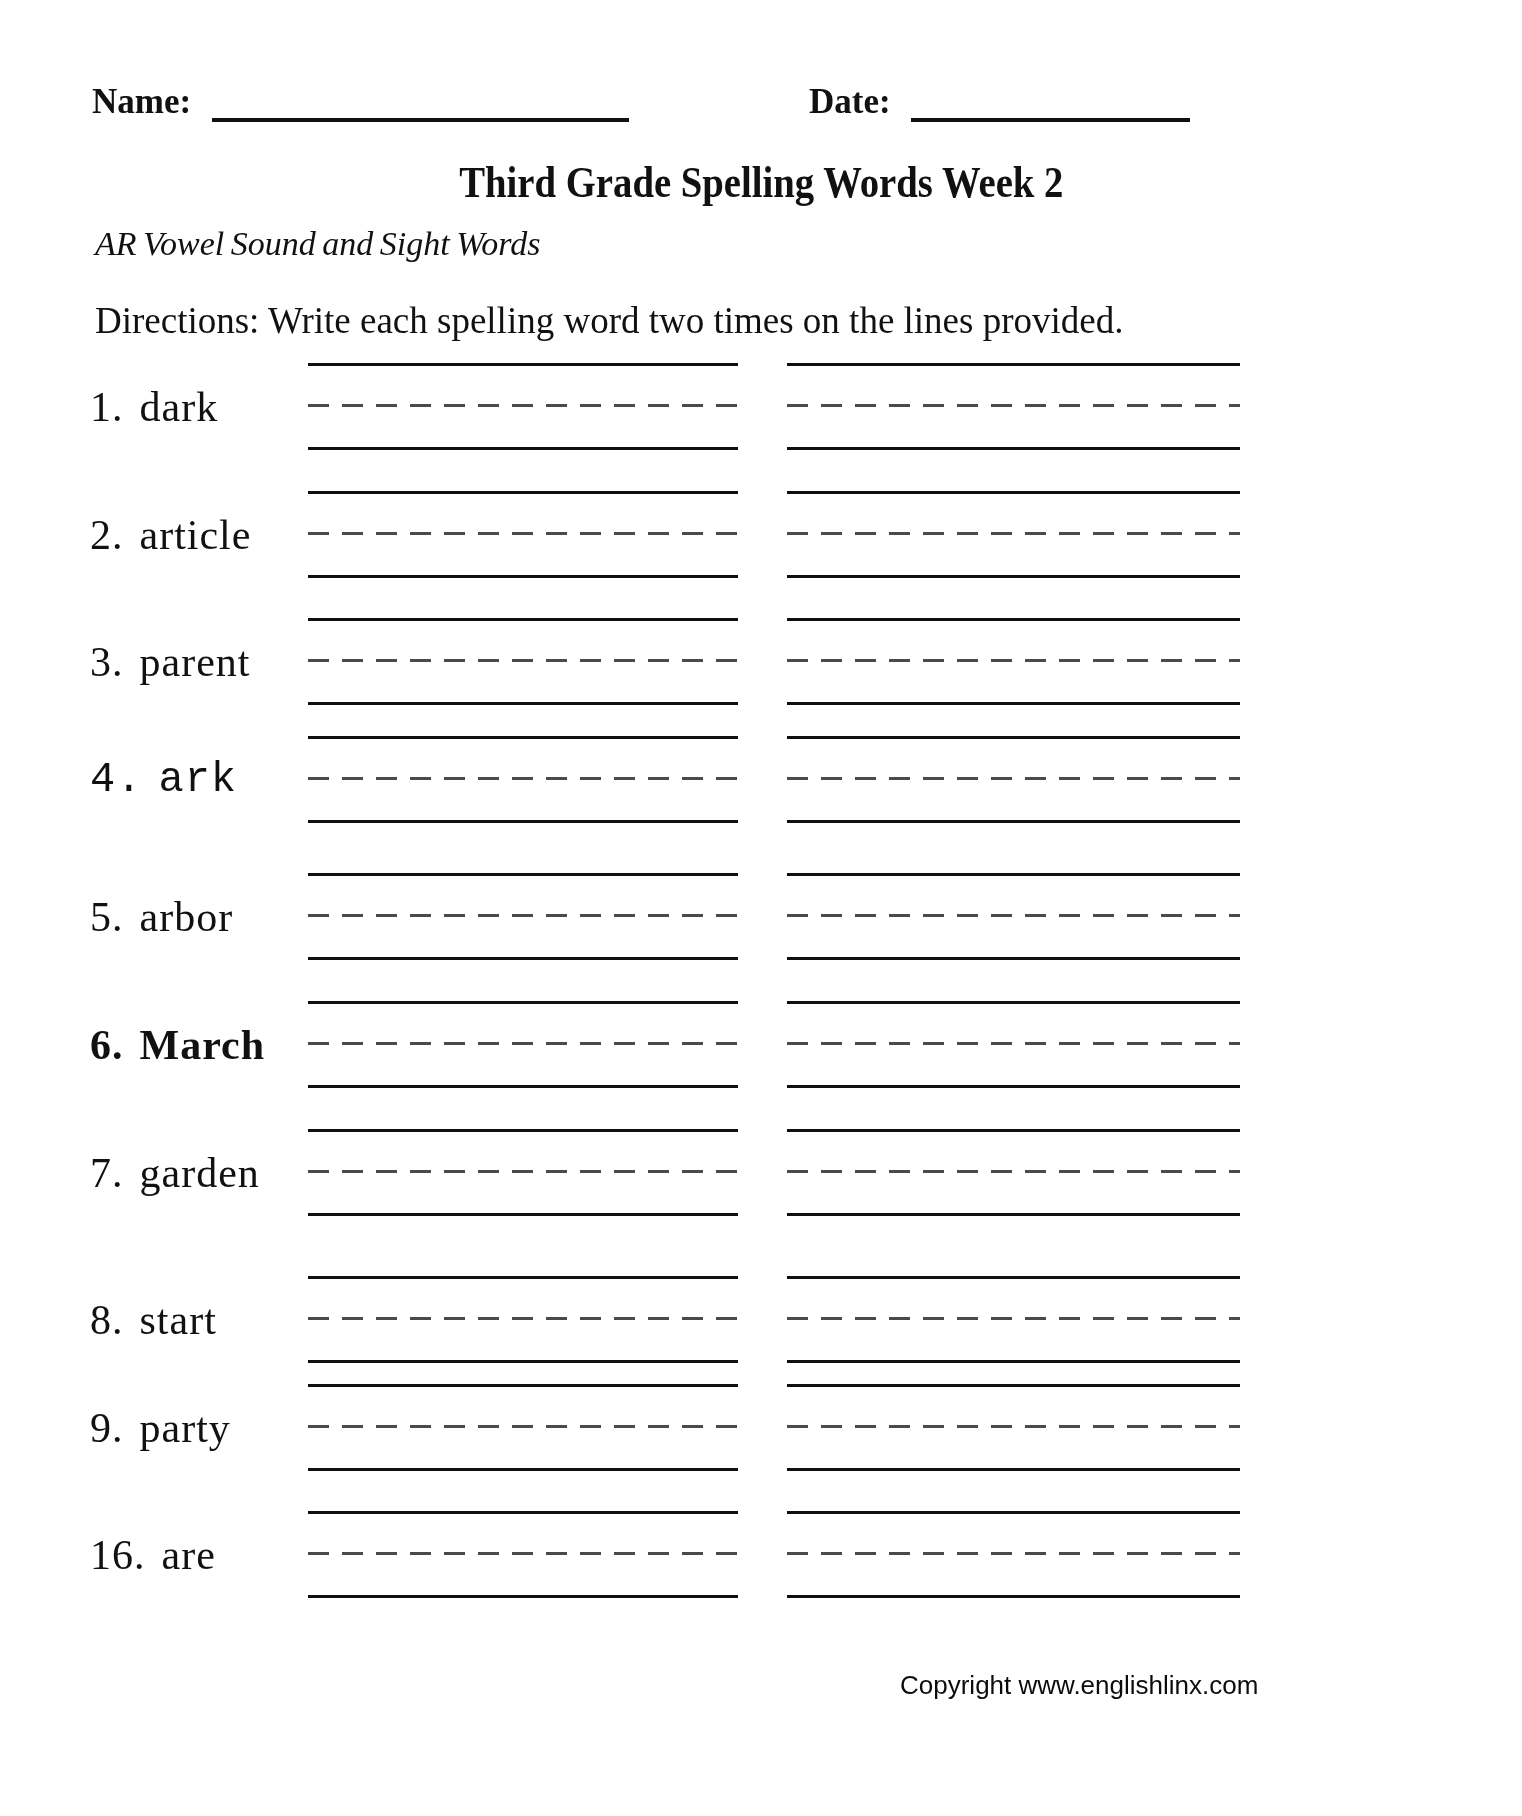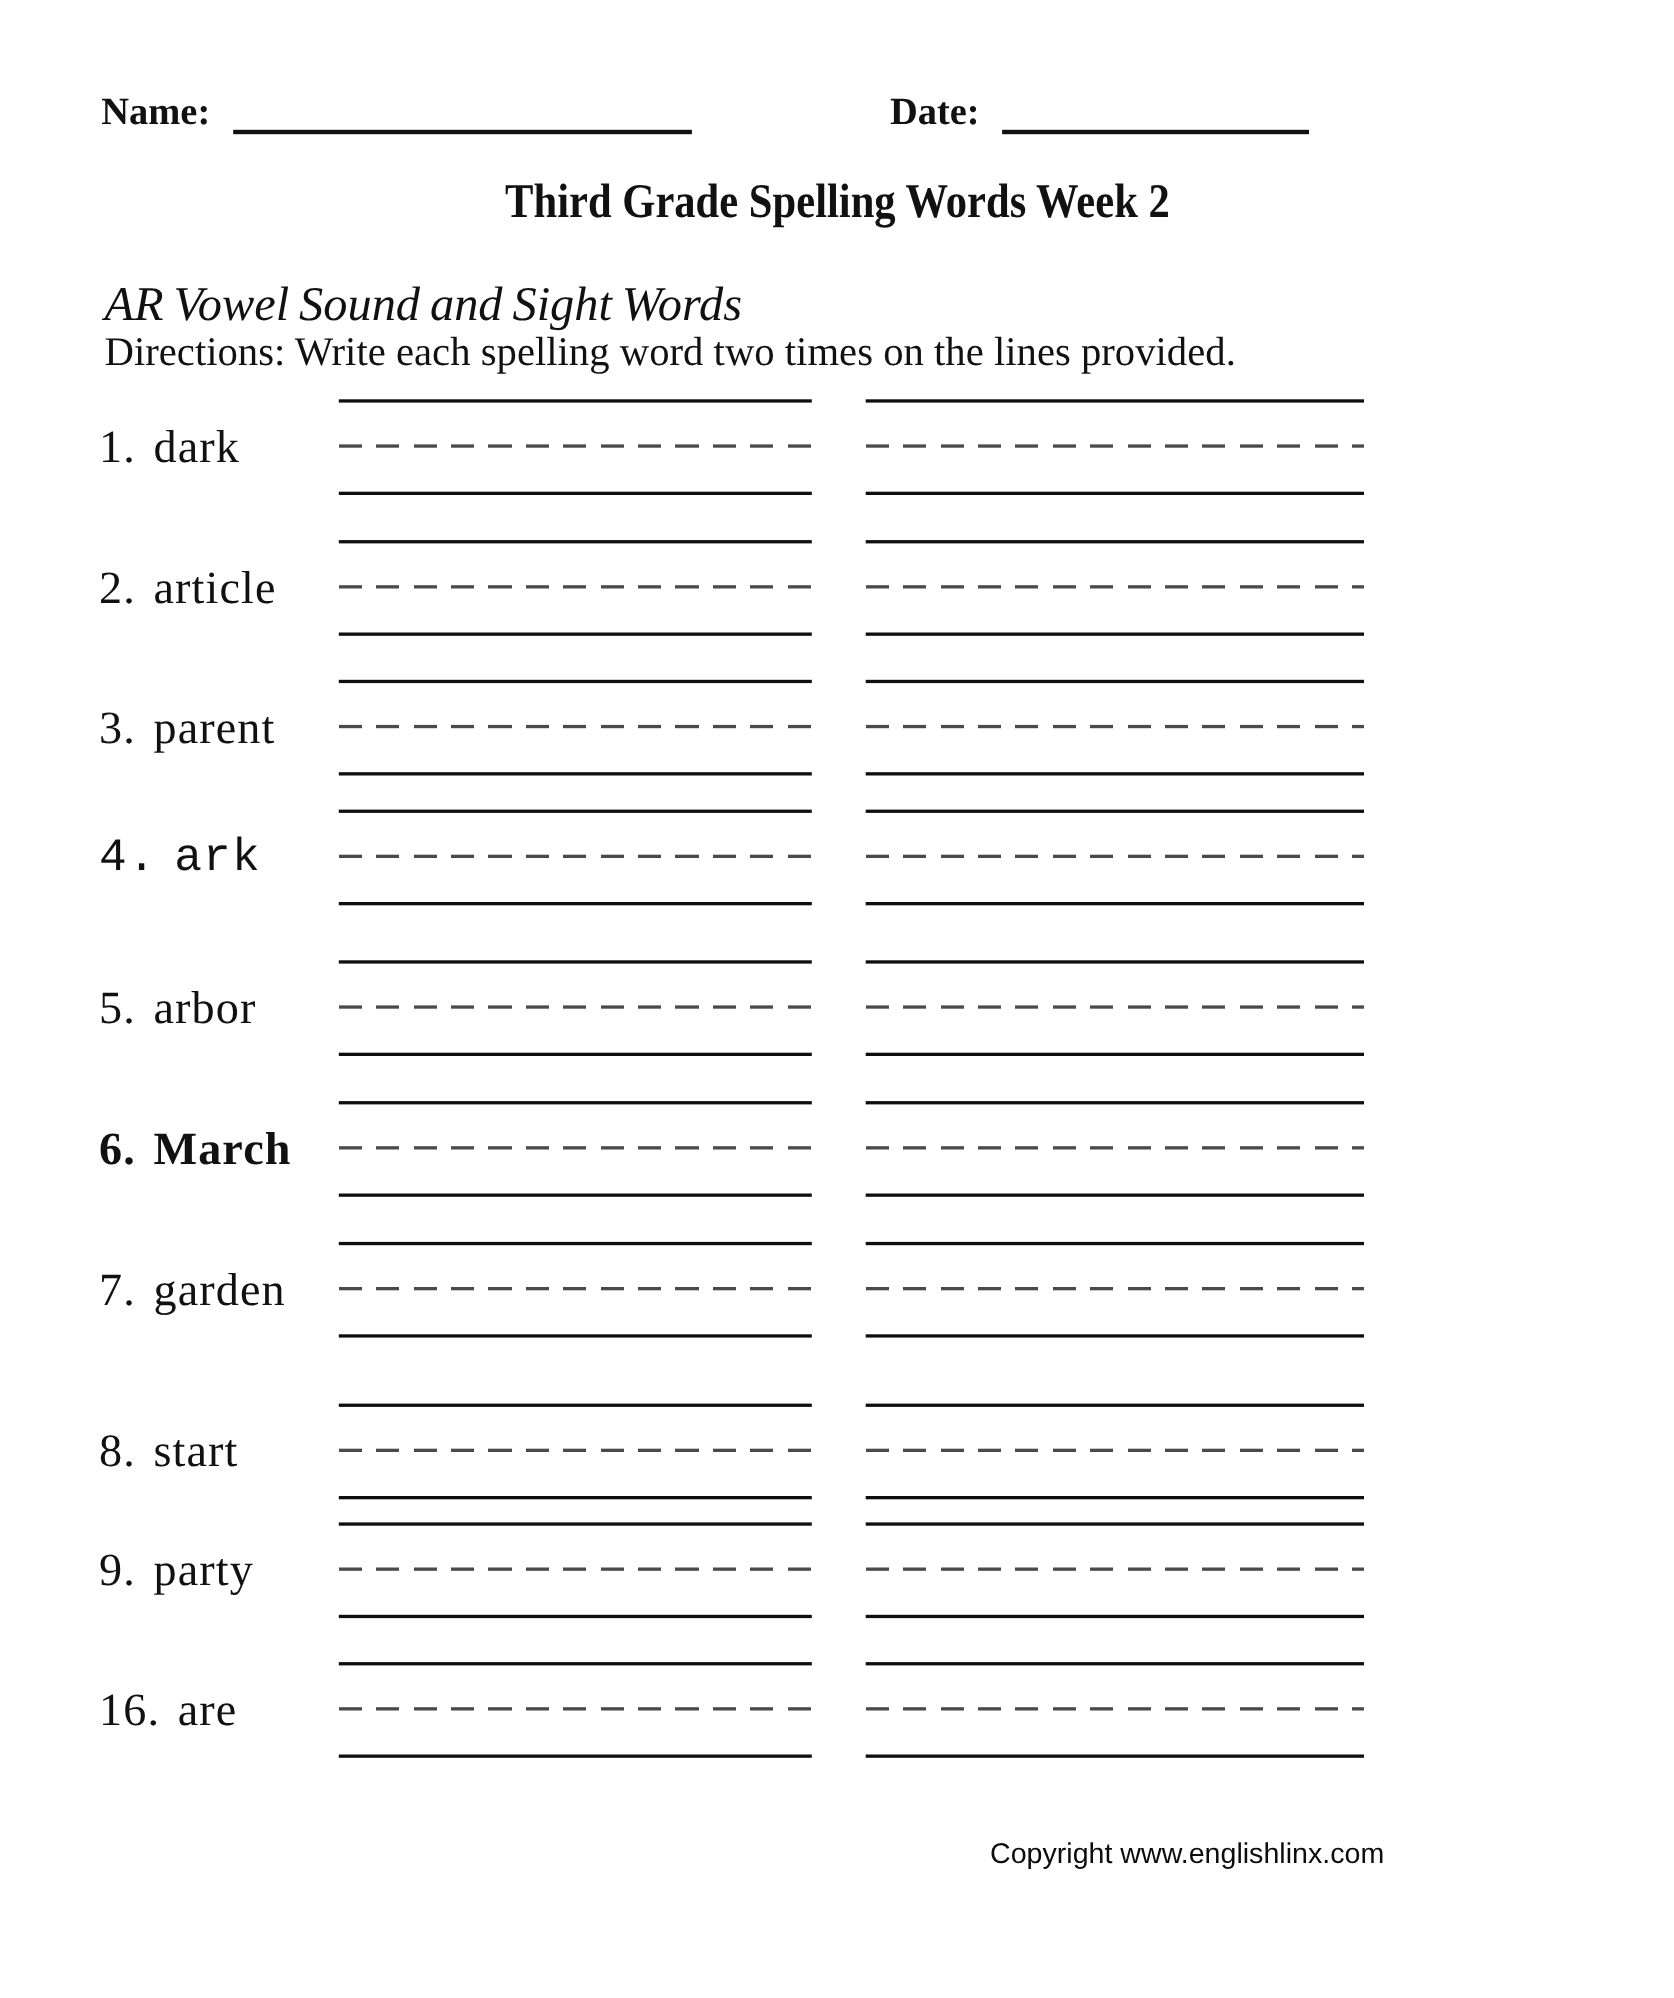--- a/index.html
+++ b/index.html
@@ -43,25 +43,24 @@
     font-size: 44px;
     line-height: 50px;
     white-space: nowrap;
     transform: scaleX(0.88);
     transform-origin: center;
   }
   .subtitle {
     position: absolute;
     left: 95px; top: 224px;
     font-style: italic;
-    font-size: 44px;
+    font-size: 34px;
     line-height: 40px;
     word-spacing: -2px;
     white-space: nowrap;
-    margin-top: 33px;
   }
   .directions {
     position: absolute;
     left: 95px; top: 299px;
     font-size: 37px;
     line-height: 44px;
     white-space: nowrap;
   }
 
   

